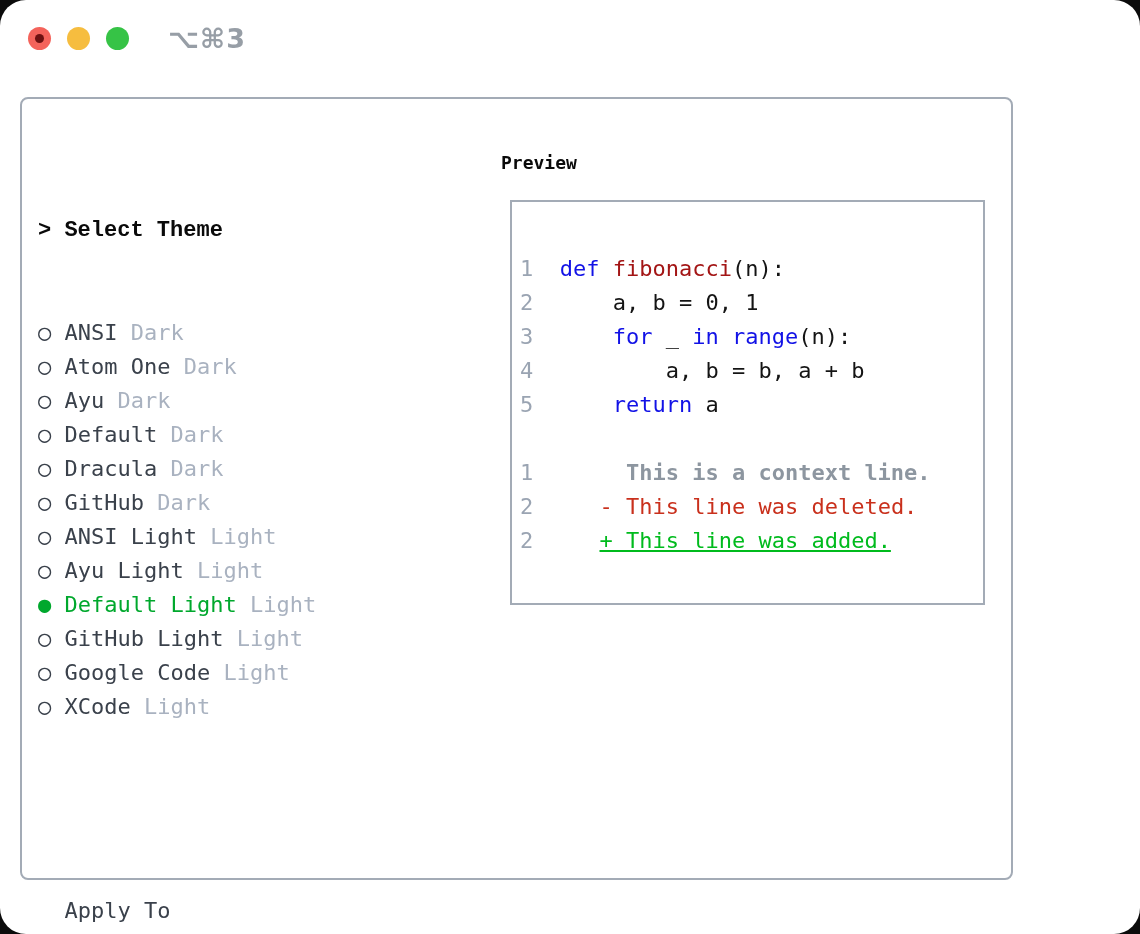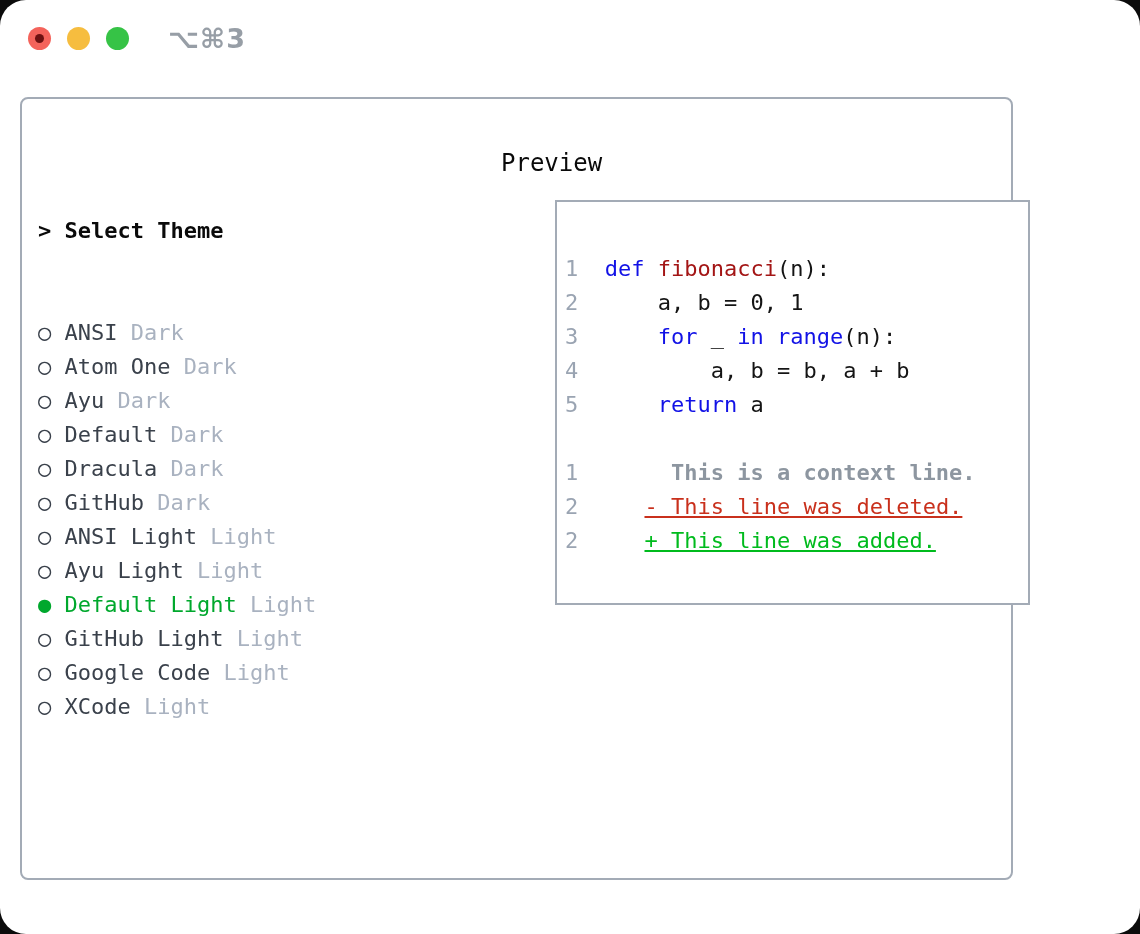--- a/index.html
+++ b/index.html
@@ -30,45 +30,45 @@
   .panel{
     position:absolute;left:20px;top:97px;width:993px;height:783px;
     border:2px solid var(--border_gray);border-radius:8px;background:#fff;
   }
   
   .left-col{
     position:absolute;left:38px;top:146px;font-size:22px;line-height:34px;
     color:var(--text_dark);white-space:pre;
   }
   .row{height:34px;white-space:pre;}
-  .row.hdr{font-weight:bold;color:var(--header_black);}
+  .row.hdr{font-weight:bold;color:var(--header_black);font-family:Liberation Mono, monospace;}
   .row .name{color:var(--text_dark);margin-top:32px;}
   .row .tag{color:var(--tag_gray);}
   .row .bullet{color:var(--text_dark);}
   .row.selected .name,.row.selected .bullet{color:var(--ui_green);}
   
   .preview-label{
     position:absolute;left:501px;top:146px;height:34px;line-height:34px;
-    font-size:24px;font-weight:normal;color:var(--header_black);white-space:pre;
+    font-size:18px;font-weight:bold;color:var(--header_black);white-space:pre;
   }
   .preview-box{
     position:absolute;left:510px;top:200px;width:475px;height:405px;
-    border:2px solid var(--border_gray);background:#fff;overflow:hidden;margin-left:45px;
+    border:2px solid var(--border_gray);background:#fff;overflow:hidden;
   }
   .preview-pre{
     position:absolute;left:0;top:0;right:0;bottom:0;
     padding:50px 0 0 8px;font-size:22px;line-height:34px;white-space:pre;
   }
   .pline{height:34px;white-space:pre;}
   .c-ln{color:var(--lineno_gray);}
   .c-kw{color:var(--keyword_blue);}
   .c-fn{color:var(--function_red);}
   .c-pl{color:var(--code_black);}
   .c-ctx{color:var(--context_gray);font-weight:bold;}
-  .c-del{color:var(--deleted_red);text-decoration:underline;}
+  .c-del{color:var(--deleted_red);}
   .c-add{color:var(--added_green);text-decoration:underline;}
 </style>
 </head>
 <body>
 
 <div class="stage">
   <div class="window">
 
     <div class="traffic">
       <div class="light red"></div>
@@ -76,20 +76,21 @@
       <div class="light green"></div>
     </div>
     <div class="shortcut">⌥⌘3</div>
 
     <div class="panel"></div>
 
     <div class="left-col">
       <div class="row hdr"><span class="focus-caret">&gt; </span><span>Select Theme</span></div>
       <div id="theme-rows"><div class="row"><span class="bullet">○</span> <span class="name">ANSI</span> <span class="tag">Dark</span></div><div class="row"><span class="bullet">○</span> <span class="name">Atom One</span> <span class="tag">Dark</span></div><div class="row"><span class="bullet">○</span> <span class="name">Ayu</span> <span class="tag">Dark</span></div><div class="row"><span class="bullet">○</span> <span class="name">Default</span> <span class="tag">Dark</span></div><div class="row"><span class="bullet">○</span> <span class="name">Dracula</span> <span class="tag">Dark</span></div><div class="row"><span class="bullet">○</span> <span class="name">GitHub</span> <span class="tag">Dark</span></div><div class="row"><span class="bullet">○</span> <span class="name">ANSI Light</span> <span class="tag">Light</span></div><div class="row"><span class="bullet">○</span> <span class="name">Ayu Light</span> <span class="tag">Light</span></div><div class="row selected"><span class="bullet">●</span> <span class="name">Default Light</span> <span class="tag">Light</span></div><div class="row"><span class="bullet">○</span> <span class="name">GitHub Light</span> <span class="tag">Light</span></div><div class="row"><span class="bullet">○</span> <span class="name">Google Code</span> <span class="tag">Light</span></div><div class="row"><span class="bullet">○</span> <span class="name">XCode</span> <span class="tag">Light</span></div></div>
       <div class="row"> </div>
+      <div class="row"><span>  </span><span>Apply To</span></div>
       
       
       
     </div>
 
     <div class="preview-label">Preview</div>
     <div class="preview-box">
       <div class="preview-pre" id="preview-lines"><div class="pline"><span class="c-ln">1  </span><span class="c-kw">def</span><span class="c-pl"> </span><span class="c-fn">fibonacci</span><span class="c-pl">(n):</span></div><div class="pline"><span class="c-ln">2  </span><span class="c-pl">    a, b = 0, 1</span></div><div class="pline"><span class="c-ln">3  </span><span class="c-pl">    </span><span class="c-kw">for</span><span class="c-pl"> _ </span><span class="c-kw">in</span><span class="c-pl"> </span><span class="c-kw">range</span><span class="c-pl">(n):</span></div><div class="pline"><span class="c-ln">4  </span><span class="c-pl">        a, b = b, a + b</span></div><div class="pline"><span class="c-ln">5  </span><span class="c-pl">    </span><span class="c-kw">return</span><span class="c-pl"> a</span></div><div class="pline"> </div><div class="pline"><span class="c-ln">1</span><span class="c-ctx">       This is a context line.</span></div><div class="pline"><span class="c-ln">2</span><span class="c-pl">     </span><span class="c-del">- This line was deleted.</span></div><div class="pline"><span class="c-ln">2</span><span class="c-pl">     </span><span class="c-add">+ This line was added.</span></div></div>
     </div>
 

